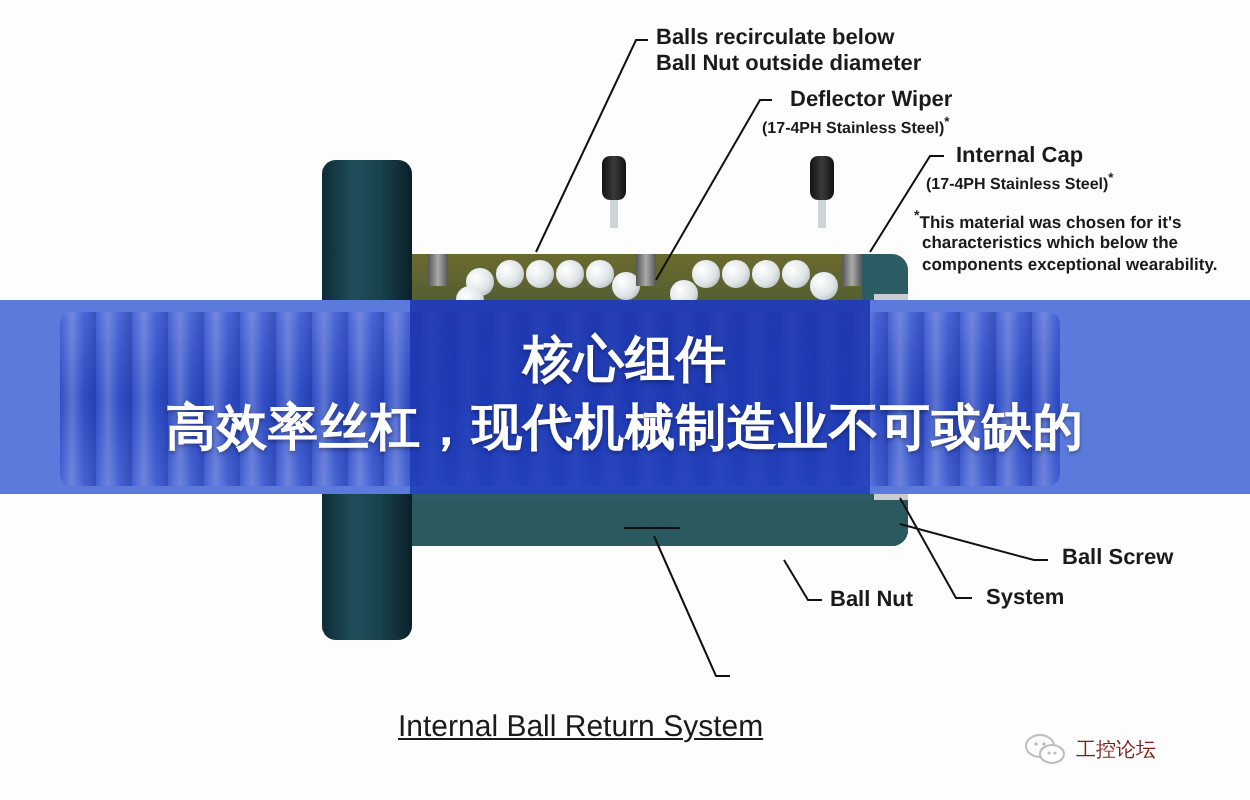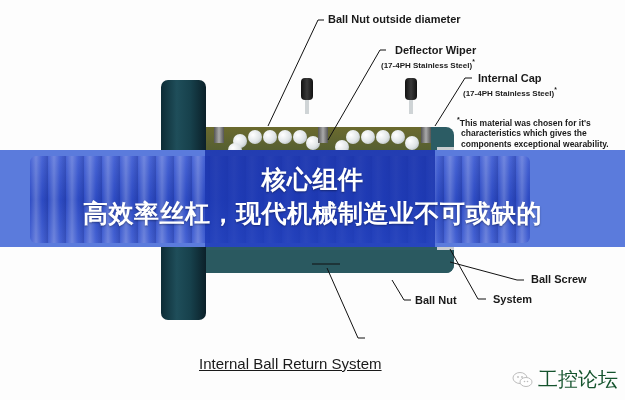--- a/index.html
+++ b/index.html
@@ -41,21 +41,21 @@
     .pin .stem { position: absolute; left: 4px; top: 22px; width: 4px; height: 14px; background: #cfd4d6; }
 
     .screw-bolt { position: absolute; width: 10px; height: 16px; background: linear-gradient(90deg,#555,#aaa,#555); }
 
     
     svg.leaders { position: absolute; left: 0; top: 0; width: 625px; height: 400px; }
 
     .label { position: absolute; font-weight: bold; color: #1a1a1a; white-space: nowrap; }
     .lbl-main { font-size: 11px; line-height: 13px; }
     .lbl-sub { font-size: 8px; line-height: 10px; }
-    .note { font-size: 8.5px; line-height: 10.5px; font-weight: bold; color: #1a1a1a; margin-top: 12px; }
+    .note { font-size: 8.5px; line-height: 10.5px; font-weight: bold; color: #1a1a1a; }
 
     .diagram-title {
       position: absolute; left: 199px; top: 355px; font-size: 15px; font-weight: normal;
       color: #1a1a1a; text-decoration: underline; white-space: nowrap;
     }
 
     
     .banner {
       position: absolute; left: 0; top: 150px; width: 625px; height: 97px;
       background: #5b7bdc;
@@ -72,21 +72,21 @@
       background: linear-gradient(180deg, rgba(25,50,170,0.85), rgba(30,60,185,0.85));
     }
     .banner-title {
       position: absolute; left: 0; top: 13px; width: 625px; text-align: center;
       font-family: "DejaVu Sans", sans-serif; font-weight: bold; font-size: 25px; line-height: 34px;
       color: #ffffff; text-shadow: 0 1px 2px rgba(0,0,0,0.35); letter-spacing: 0.5px;
     }
 
     
     .watermark { position: absolute; left: 512px; top: 366px; display: flex; align-items: center; gap: 4px; }
-    .watermark-text { font-size: 20px; color: #14532d; font-family: Liberation Sans, sans-serif; }
+    .watermark-text { font-size: 10px; color: #7f1d1d; font-family: Liberation Sans, sans-serif; }
   </style>
 </head>
 <body>
 
 <div class="canvas">
 
   <div class="flange"></div>
   <div class="nut"></div>
   <div class="nut-top-strip"></div>
   <div class="nut-bottom"></div>
@@ -127,36 +127,37 @@
       <polyline points="435,126 465,78 472,78"></polyline>
       <polyline points="450,262 517,280 524,280"></polyline>
       <polyline points="392,280 404,300 411,300"></polyline>
       <polyline points="450,249 478,299 486,299"></polyline>
       <polyline points="327,268 358,338 365,338"></polyline>
       <line x1="312" y1="264" x2="340" y2="264"></line>
     </g>
   </svg>
 
   <div class="label lbl-main" style="left:328px;top:13px">
+    <div>Balls recirculate below</div>
     <div>Ball Nut outside diameter</div>
   </div>
 
   <div class="label lbl-main" style="left:395px;top:44px">Deflector Wiper</div>
   <div class="label lbl-sub" style="left:381px;top:57px">
     <span>(17-4PH Stainless Steel)</span><sup>*</sup>
   </div>
 
   <div class="label lbl-main" style="left:478px;top:72px">Internal Cap</div>
   <div class="label lbl-sub" style="left:463px;top:85px">
     <span>(17-4PH Stainless Steel)</span><sup>*</sup>
   </div>
 
   <div class="label note" style="left:457px;top:103px">
     <div><sup>*</sup><span>This material was chosen for it's</span></div>
-    <div style="padding-left:4px">characteristics which gives the</div>
+    <div style="padding-left:4px">characteristics which below the</div>
     <div style="padding-left:4px">components exceptional wearability.</div>
   </div>
 
   <div class="label lbl-main" style="left:531px;top:273px">Ball Screw</div>
   <div class="label lbl-main" style="left:415px;top:294px">Ball Nut</div>
   <div class="label lbl-main" style="left:493px;top:293px">System</div>
 
   <div class="diagram-title">Internal Ball Return System</div>
 
   <div class="banner">

